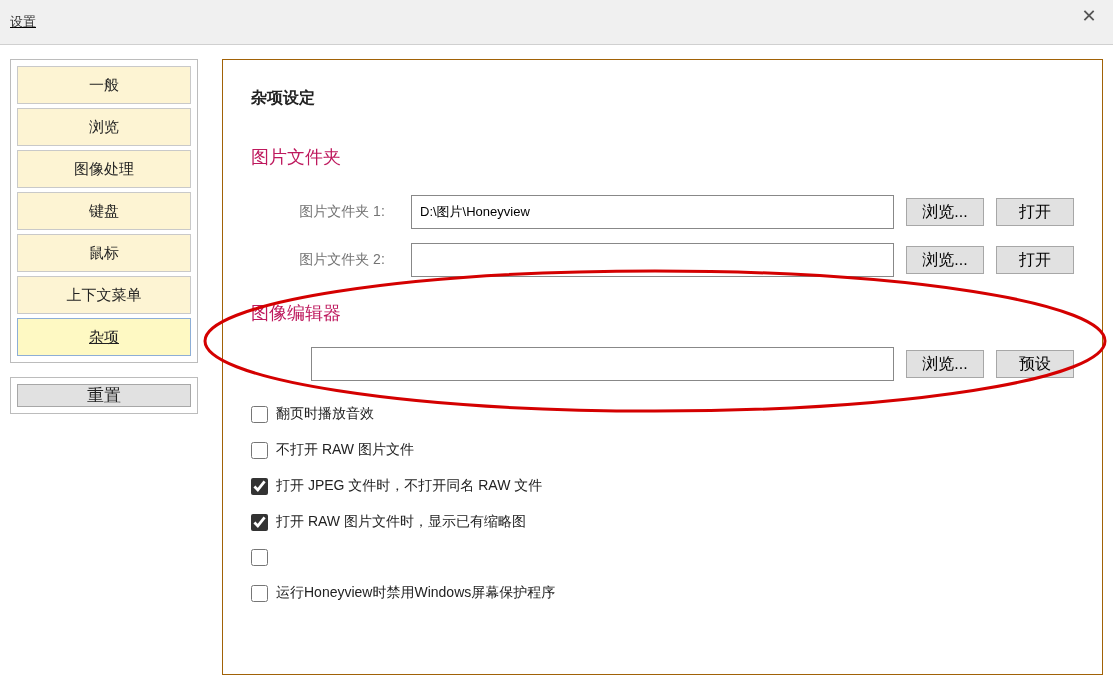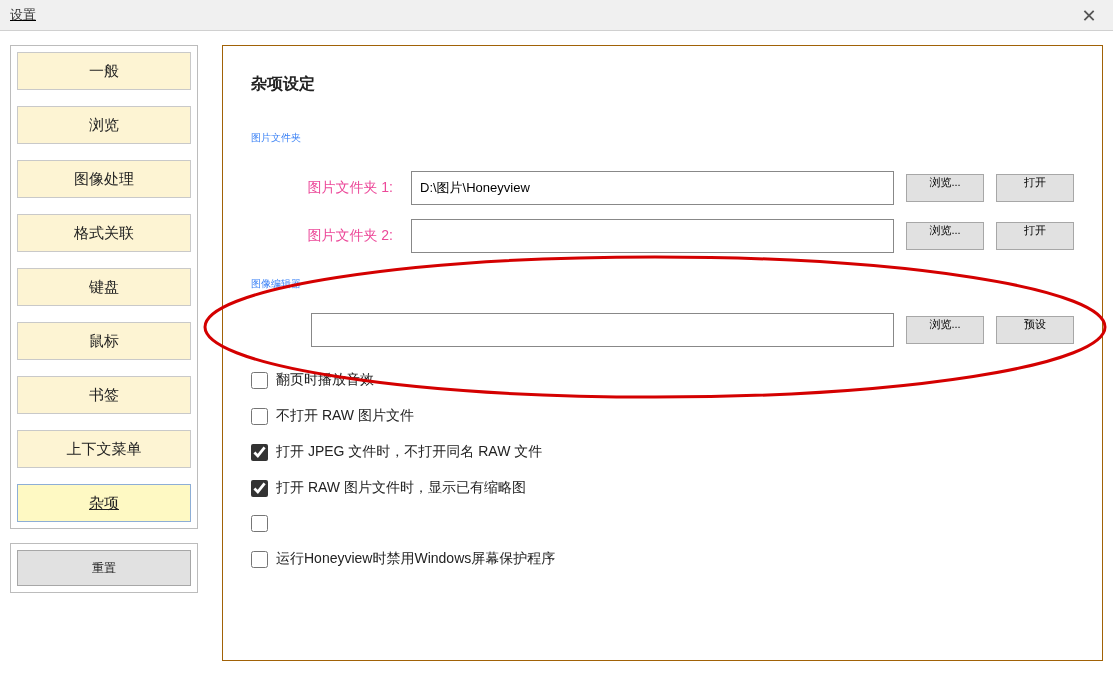--- a/index.html
+++ b/index.html
@@ -1,19 +1,19 @@
 <!DOCTYPE html>
 <html><head>
 <meta charset="utf-8">
 <style>
 * { box-sizing: border-box; margin: 0; padding: 0; font-family: "Microsoft YaHei", "SimSun", Arial, sans-serif; }
 body { background: #fff; width: 1113px; height: 676px; overflow: hidden; position: relative; }
 
 .titlebar {
-  height: 31px;
+  height: 45px;
   background: #f0f0f0;
   border-bottom: 1px solid #d0d0d0;
   display: flex;
   align-items: center;
   padding: 0 10px;
   position: relative;
   text-decoration: underline;
 }
 .titlebar-title { font-size: 13px; color: #333; }
 .titlebar-close {
@@ -33,21 +33,21 @@
   width: 188px;
   display: flex;
   flex-direction: column;
   gap: 0;
 }
 .nav-box {
   border: 1px solid #bcbcbc;
   padding: 6px;
   display: flex;
   flex-direction: column;
-  gap: 16px;
+  gap: 4px;
   margin-bottom: 14px;
 }
 .nav-item {
   height: 38px;
   background: #fdf4d3;
   border: 1px solid #c9c9c9;
   display: flex;
   align-items: center;
   justify-content: center;
   font-size: 15px;
@@ -61,80 +61,81 @@
 }
 
 .bottom-buttons {
   border: 1px solid #bcbcbc;
   padding: 6px;
   display: flex;
   flex-direction: column;
   gap: 8px;
 }
 .btn-gray {
-  height: 36px;
+  height: 23px;
   background: #e1e1e1;
   border: 1px solid #a7a7a7;
   display: flex;
   align-items: center;
   justify-content: center;
-  font-size: 12px;
+  font-size: 17px;
   color: #222;
   cursor: pointer;
 }
 
 .content {
   flex: 1;
   border: 1px solid #a16207;
   margin-left: 24px;
   padding: 28px 28px 20px 28px;
   position: relative;
 }
 .section-title {
   font-size: 16px;
   font-weight: bold;
   color: #222;
   margin-bottom: 36px;
 }
 .section-subtitle {
-  font-size: 10px;
-  color: #3b82f6;
+  font-size: 18px;
+  color: #be185d;
   margin-bottom: 26px;
 }
 .row {
   display: flex;
   align-items: center;
   margin-bottom: 14px;
 }
 .row-label {
   width: 120px;
-  text-align: right;
+  text-align: center;
   padding-right: 18px;
   font-size: 14px;
-  color: #ec4899;
+  color: #737373;
   margin-left: 40px;
 }
 .text-input {
   height: 28px;
   border: 1px solid #888;
   padding: 16px 8px;
   font-size: 13px;
   background: #fff;
   flex: 1;
   min-width: 0;
 }
 .small-btn {
   width: 78px;
   height: 28px;
   background: #e1e1e1;
   border: 1px solid #a7a7a7;
   margin-left: 12px;
-  font-size: 11px;
+  font-size: 16px;
   cursor: pointer;
   display: inline-flex;
+  align-items: center;
   justify-content: center;
 }
 .section-subtitle.editor { margin-top: 24px; margin-bottom: 22px; }
 .editor-row { display: flex; align-items: center; margin-bottom: 24px; }
 .editor-row .text-input { margin-left: 60px; flex: 1; }
 .chk-row { display: flex; align-items: center; margin-bottom: 18px; }
 .chk-row input[type=checkbox] {
   width: 17px; height: 17px; margin-right: 8px; cursor: pointer;
   accent-color: #333;
 }
@@ -161,30 +162,24 @@
       <div class="nav-item">
           <span>一般</span>
         </div>
       <div class="nav-item">
           <span>浏览</span>
         </div>
       <div class="nav-item">
           <span>图像处理</span>
         </div>
       <div class="nav-item">
-          <span>格式关联</span>
-        </div>
-      <div class="nav-item">
           <span>键盘</span>
         </div>
       <div class="nav-item">
           <span>鼠标</span>
-        </div>
-      <div class="nav-item">
-          <span>书签</span>
         </div>
       <div class="nav-item">
           <span>上下文菜单</span>
         </div>
       <div class="nav-item selected">
           <span>杂项</span>
         </div>
     </div>
     <div class="bottom-buttons">
       <div class="btn-gray">

